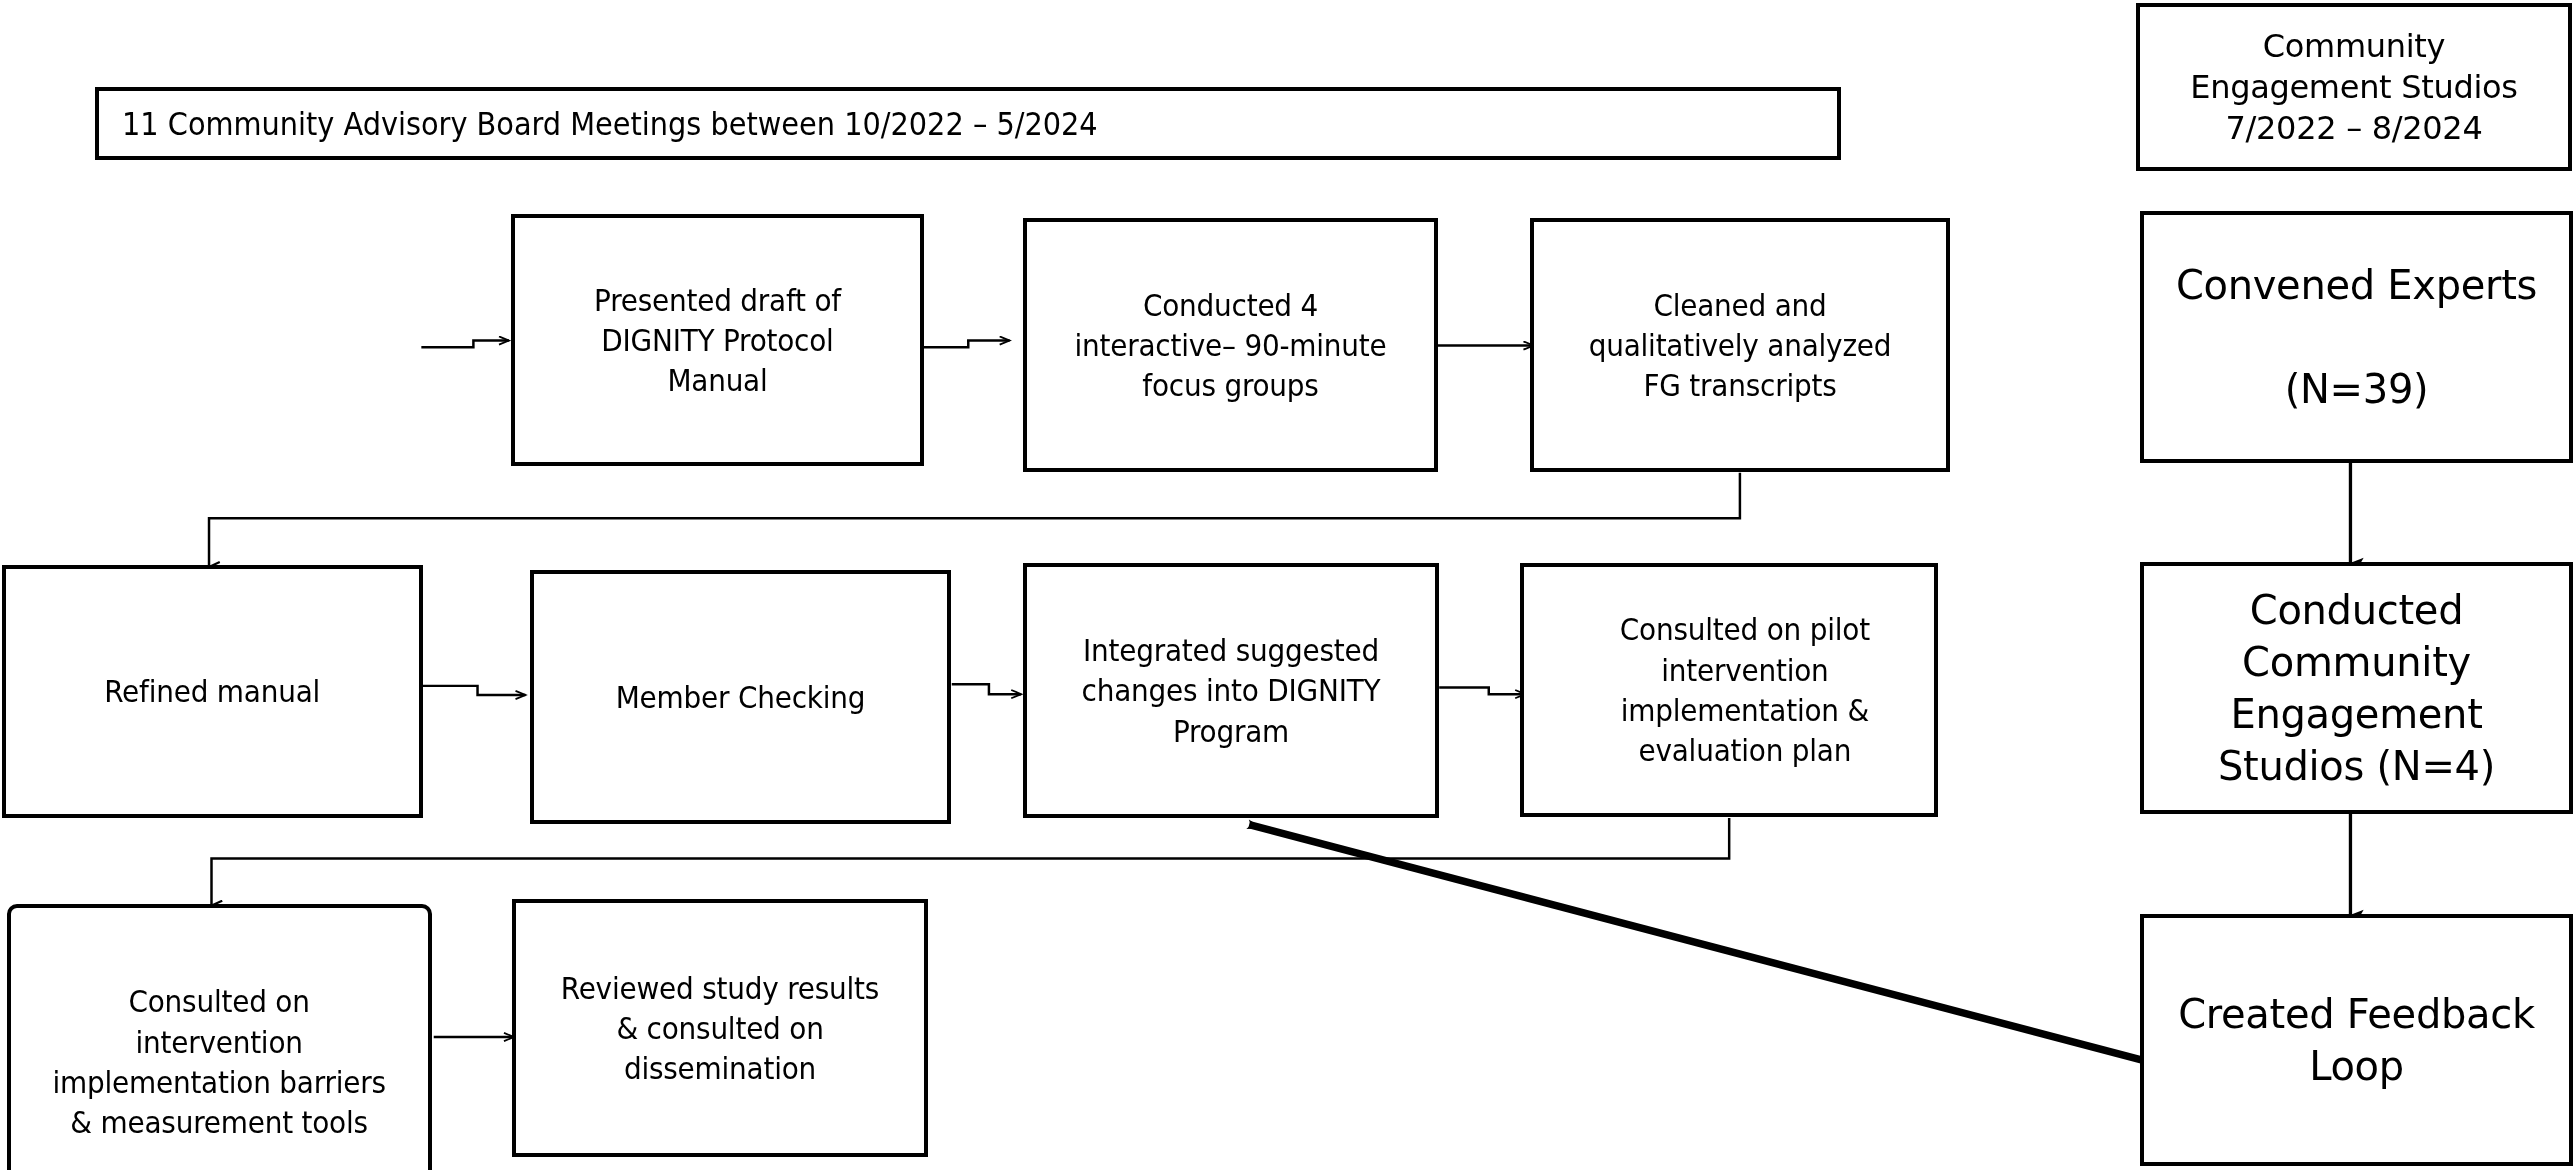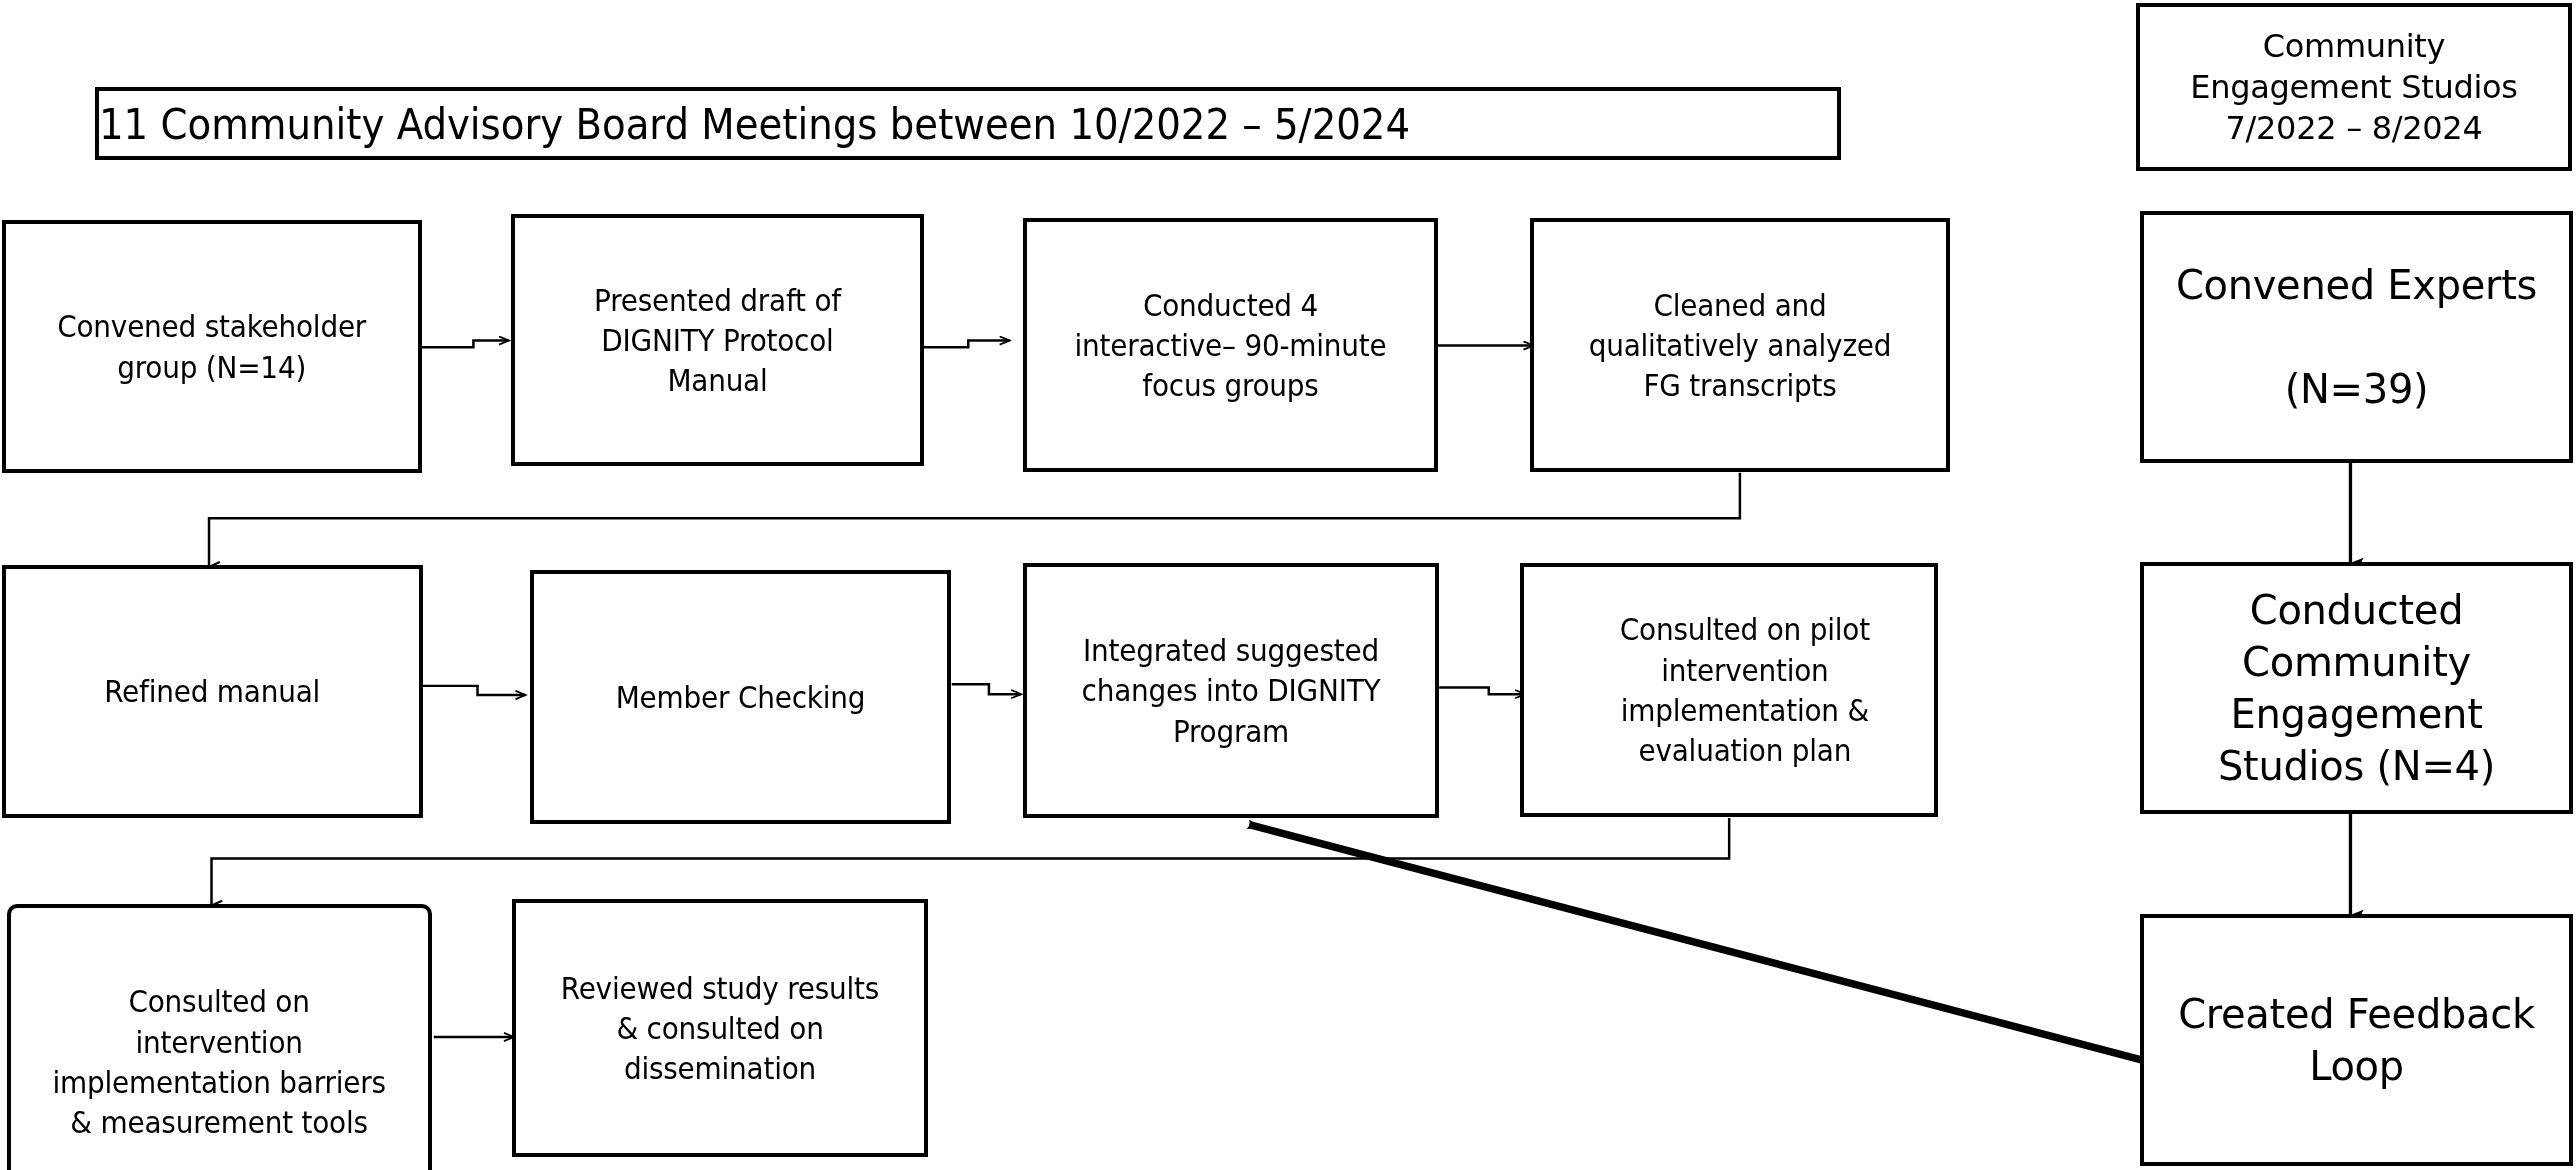--- a/index.html
+++ b/index.html
@@ -12,23 +12,23 @@
         display:flex;align-items:center;justify-content:center;text-align:center;
         line-height:1.30;padding:3.3px 8.3px;white-space:pre-line;}
 
   
   .cab{font-family:"Liberation Sans Narrow","DejaVu Sans Condensed","Liberation Sans",sans-serif;
        font-stretch:condensed;font-size:31px;letter-spacing:-0.2px;}
   
   .ces{font-family:"DejaVu Sans","Liberation Sans",sans-serif;font-size:40px;letter-spacing:-0.3px;}
 
   .banner{position:absolute;box-sizing:border-box;border:4.1px solid #000;background:#fff;
-          display:flex;align-items:center;justify-content:flex-start;
+          display:flex;align-items:center;justify-content:flex-start;padding-left:23px;
           font-family:"Liberation Sans Narrow","DejaVu Sans Condensed","Liberation Sans",sans-serif;
-          font-stretch:condensed;font-size:43px;}
+          font-stretch:condensed;font-size:32px;}
   .banner-ces{position:absolute;box-sizing:border-box;border:4.1px solid #000;background:#fff;
           display:flex;align-items:center;justify-content:center;text-align:center;
           white-space:pre-line;line-height:1.28;
           font-family:"DejaVu Sans","Liberation Sans",sans-serif;font-size:32px;letter-spacing:-0.3px;}
 
   svg.links{position:absolute;left:0;top:0;width:2576px;height:1171px;pointer-events:none;}
 </style>
 </head>
 <body>
 
@@ -93,22 +93,20 @@
       <path d="M2593,1283 L1512,998"></path>
     </g>
   </svg>
 
   <div class="banner" style="left:95px;top:87px;width:1746px;height:73px;">11 Community Advisory Board Meetings between 10/2022 – 5/2024</div>
 
   <div class="banner-ces" style="left:2136px;top:3.3px;width:436px;height:168px;">Community
 Engagement Studios
 7/2022 – 8/2024</div>
 
-  <div class="node cab" style="left:1.7px;top:220px;width:420px;height:253px;">Convened stakeholder
-group (N=14)</div>
   <div class="node cab" style="left:511px;top:214px;width:413px;height:252px;">Presented draft of
 DIGNITY Protocol
 Manual</div>
   <div class="node cab" style="left:1015px;top:218px;width:415px;height:254px;margin-left:8px;">Conducted 4
 interactive– 90-minute
 focus groups</div>
   <div class="node cab" style="left:1530px;top:218px;width:420px;height:254px;">Cleaned and
 qualitatively analyzed
 FG transcripts</div>
 

